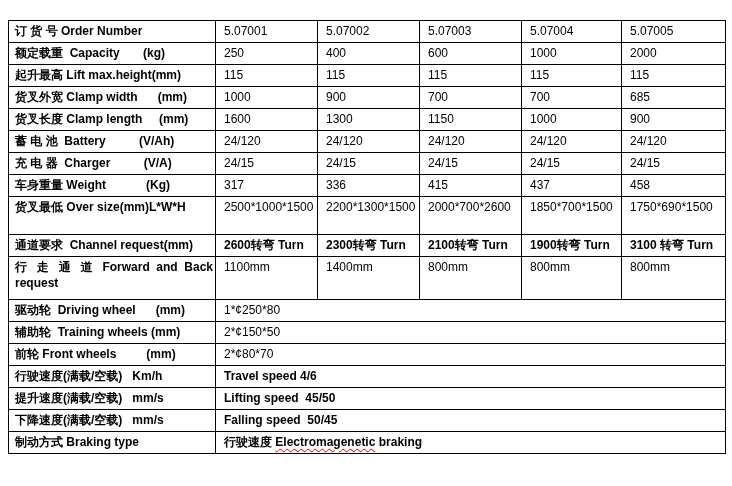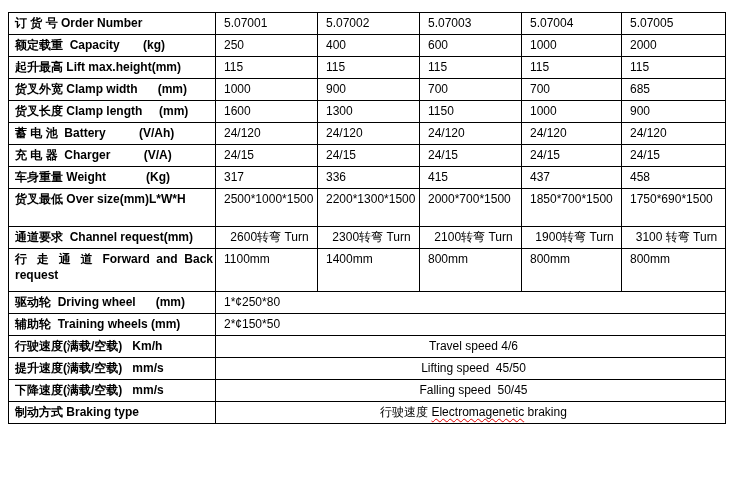--- a/index.html
+++ b/index.html
@@ -5,42 +5,42 @@
   * { box-sizing: border-box; }
   html, body {
     margin: 0; padding: 0;
     width: 732px; height: 486px;
     background: #ffffff;
     font-family: "Liberation Sans", sans-serif;
     color: #000000;
   }
   .doc-canvas { position: relative; width: 732px; height: 486px; background: #ffffff; }
   table.spec-table {
-    position: absolute; left: 8px; top: 12px;
+    position: absolute; left: 8px; top: 20px;
     border-collapse: collapse; table-layout: fixed;
     width: 717px;
   }
   td {
     border: 1px solid #000000;
     font-size: 12px;
     line-height: 16px;
     padding: 2px 2px 1px 6px;
     vertical-align: top;
     overflow: hidden;
   }
   td.label {
     font-weight: bold;
     white-space: pre-wrap;
   }
   td.value {
     padding-left: 8px;
     white-space: pre-wrap;
     font-weight: normal;
   }
-  td.value.bold { font-weight: normal; text-align: center; }
+  td.value.bold { font-weight: bold; }
   td.value.breakall { word-break: break-all; }
   td.label.justify { white-space: normal; text-align: justify; margin-left: 20px; }
   tr.rh-std > td { height: 22px; }
   tr.rh-oversize > td { height: 38px; }
   tr.rh-forward > td { height: 43px; }
   .squiggle {
     text-decoration-line: underline;
     text-decoration-style: wavy;
     text-decoration-color: #e00000;
     text-decoration-thickness: 1px;
@@ -122,21 +122,21 @@
           <td class="value">317</td>
           <td class="value">336</td>
           <td class="value">415</td>
           <td class="value">437</td>
           <td class="value">458</td>
         </tr>
         <tr class="rh-oversize">
           <td class="label">货叉最低 Over size(mm)L*W*H</td>
           <td class="value breakall">2500*1000*1500</td>
           <td class="value breakall">2200*1300*1500</td>
-          <td class="value breakall">2000*700*1500</td>
+          <td class="value breakall">2000*700*2600</td>
           <td class="value breakall">1850*700*1500</td>
           <td class="value breakall">1750*690*1500</td>
         </tr>
         <tr class="rh-std">
           <td class="label">通道要求  Channel request(mm)</td>
           <td class="value bold">2600转弯 Turn</td>
           <td class="value bold">2300转弯 Turn</td>
           <td class="value bold">2100转弯 Turn</td>
           <td class="value bold">1900转弯 Turn</td>
           <td class="value bold">3100 转弯 Turn</td>
@@ -151,20 +151,24 @@
         </tr>
         <tr class="rh-std">
           <td class="label">驱动轮  Driving wheel      (mm)</td>
           <td colspan="5" class="value">1*¢250*80</td>
         </tr>
         <tr class="rh-std">
           <td class="label">辅助轮  Training wheels (mm)</td>
           <td colspan="5" class="value">2*¢150*50</td>
         </tr>
         <tr class="rh-std">
+          <td class="label">前轮 Front wheels         (mm)</td>
+          <td colspan="5" class="value">2*¢80*70</td>
+        </tr>
+        <tr class="rh-std">
           <td class="label">行驶速度(满载/空载)   Km/h</td>
           <td colspan="5" class="value bold">Travel speed 4/6</td>
         </tr>
         <tr class="rh-std">
           <td class="label">提升速度(满载/空载)   mm/s</td>
           <td colspan="5" class="value bold">Lifting speed  45/50</td>
         </tr>
         <tr class="rh-std">
           <td class="label">下降速度(满载/空载)   mm/s</td>
           <td colspan="5" class="value bold">Falling speed  50/45</td>

